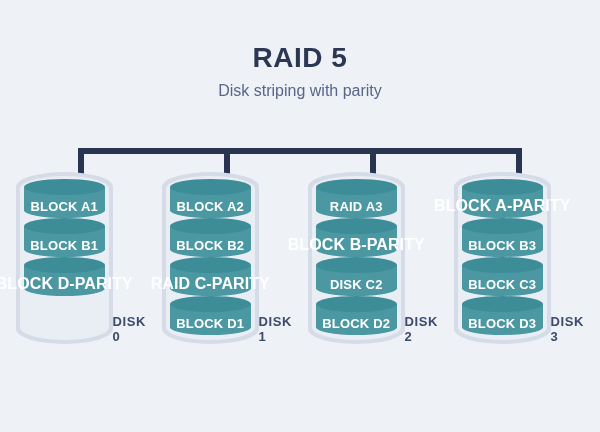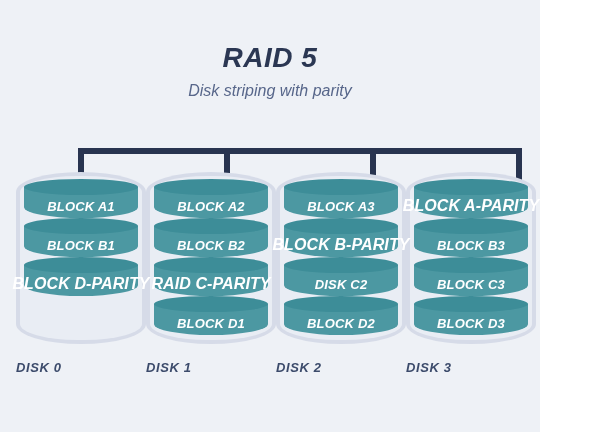--- a/index.html
+++ b/index.html
@@ -1,22 +1,21 @@
 <!DOCTYPE html>
 <html style="--background: #eef1f6; --title-text: #2b3753; --subtitle-text: #57668a; --connector: #283450; --shell-outer: #d6dbe8; --shell-inner: #e9edf4; --block-body: #4c98a2; --block-top: #3d8d98; --block-text: #ffffff; --label-text: #3c4b6b;"><head>
 <meta charset="utf-8">
 <style>
   html,body { margin:0; padding:0; }
   .canvas {
     position:relative;
-    width:540px; height:432px;
+    width:600px; height:432px;
     background:var(--background,#eef1f6);
     font-family:"Liberation Sans",sans-serif;
     overflow:hidden;
-    font-style:italic;
   }
   .title {
     position:absolute; top:42px; left:0; right:0;
     margin:0; text-align:center;
     font-size:28px; font-weight:800; letter-spacing:.5px;
     color:var(--title-text,#2b3753);
   }
   .subtitle {
     position:absolute; top:82px; left:0; right:0;
     text-align:center; font-size:16px; font-weight:400;
@@ -32,21 +31,21 @@
     position:absolute; top:148px;
     width:6px; height:36px; border-radius:0 0 3px 3px;
     background:var(--connector,#283450);
   }
   .v0 { left:78px; } .v1 { left:224px; } .v2 { left:370px; } .v3 { left:516px; }
   
   .disks {
     position:absolute; top:172px; left:16px; right:16px;
     display:flex; justify-content:space-between;
   }
-  .disk { width:130px; display:flex; flex-direction:column; align-items:flex-start; }
+  .disk { width:130px; display:flex; flex-direction:row; align-items:flex-end; }
   .shell {
     width:130px; height:172px; box-sizing:border-box;
     background:var(--shell-outer,#d6dbe8);
     border-radius:65px / 20px;
     padding:4px;
   }
   .inner {
     width:100%; height:100%; box-sizing:border-box;
     background:var(--shell-inner,#e9edf4);
     border-radius:57px / 16px;
@@ -124,21 +123,21 @@
             </div>
         </div>
       </div>
       <div class="disk-label">DISK 1</div>
     </div>
 
     <div class="disk">
       <div class="shell">
         <div class="inner">
           <div class="seg">
-              <span class="seg-label">BLOCK A3</span>
+              <span class="seg-label">RAID A3</span>
             </div>
           <div class="seg">
               <span class="seg-label small">BLOCK B-PARITY</span>
             </div>
           <div class="seg">
               <span class="seg-label">DISK C2</span>
             </div>
           <div class="seg">
               <span class="seg-label">BLOCK D2</span>
             </div>

